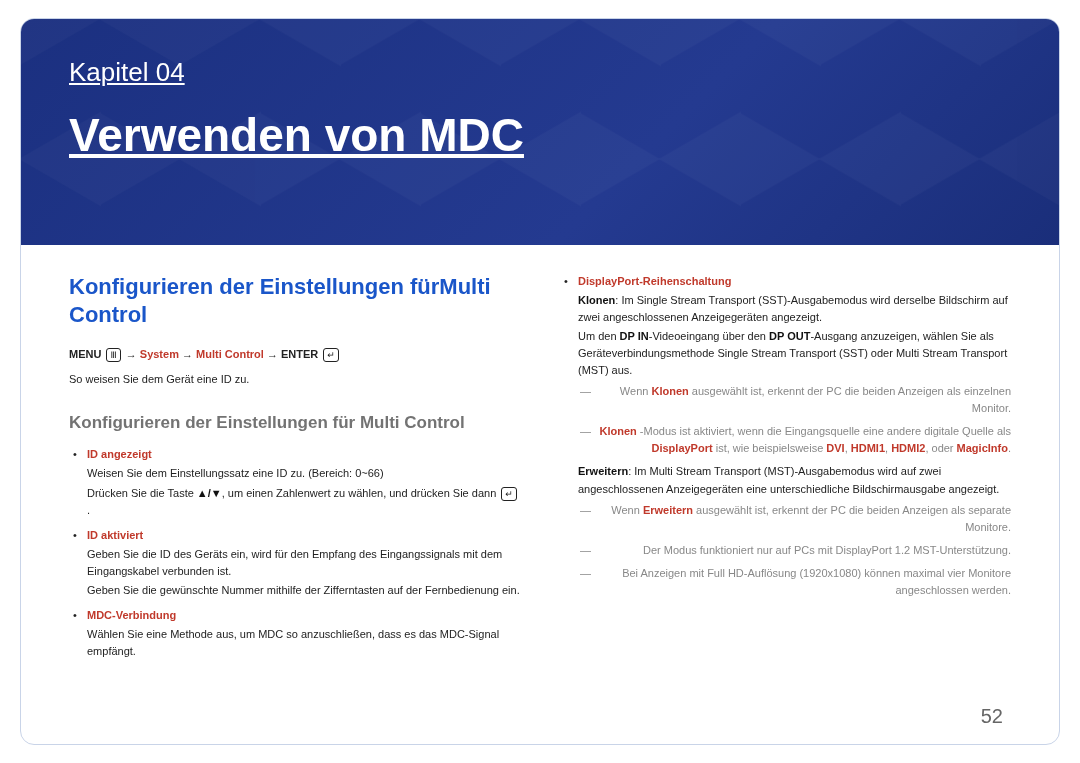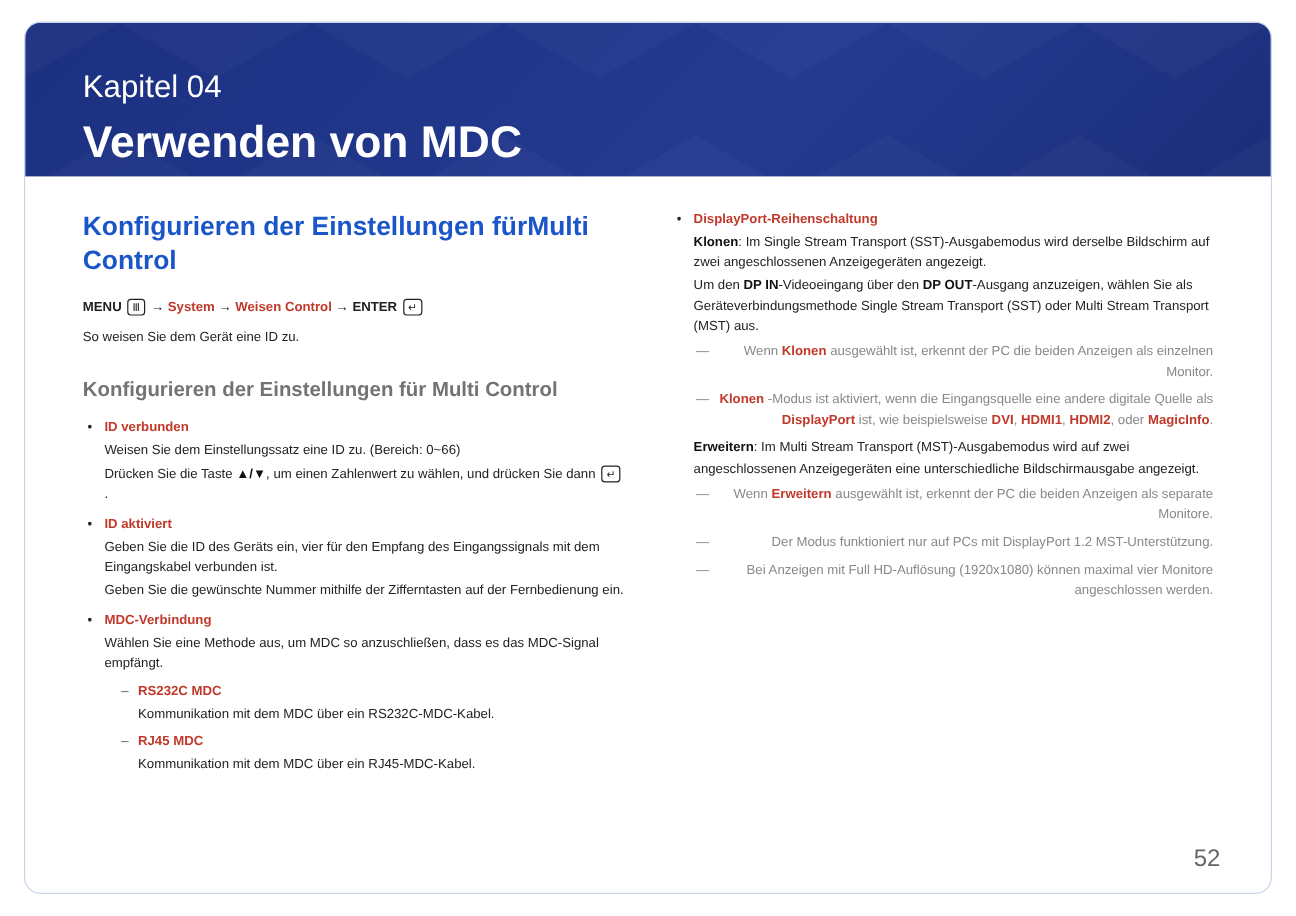--- a/index.html
+++ b/index.html
@@ -12,42 +12,43 @@
     overflow: hidden;
   }
   .page-border {
     position: absolute;
     top: 18px; left: 20px; right: 20px; bottom: 18px;
     border: 1px solid #c9d4e8;
     border-radius: 14px;
     overflow: hidden;
   }
   .banner {
-    height: 128px;
+    height: 226px;
     background: #1a2e7a;
     background: linear-gradient(135deg, #1b3080 0%, #243a90 60%, #1a2e7a 100%);
     position: relative;
     padding: 38px 48px 0 48px;
     color: #fff;
+    text-decoration: underline;
   }
   .banner::before {
     content: "";
     position: absolute;
     inset: 0;
     background-image:
       linear-gradient(30deg, rgba(255,255,255,0.05) 12%, transparent 12.5%, transparent 87%, rgba(255,255,255,0.05) 87.5%),
       linear-gradient(150deg, rgba(255,255,255,0.05) 12%, transparent 12.5%, transparent 87%, rgba(255,255,255,0.05) 87.5%),
       linear-gradient(30deg, rgba(255,255,255,0.05) 12%, transparent 12.5%, transparent 87%, rgba(255,255,255,0.05) 87.5%),
       linear-gradient(150deg, rgba(255,255,255,0.05) 12%, transparent 12.5%, transparent 87%, rgba(255,255,255,0.05) 87.5%);
     background-size: 160px 280px;
     background-position: 0 0, 0 0, 80px 140px, 80px 140px;
     opacity: 0.6;
   }
   .chapter-label { font-size: 26px; font-weight: 400; position: relative; }
-  .chapter-title { font-size: 37px; font-weight: 600; position: relative; margin-top: 10px; }
+  .chapter-title { font-size: 46px; font-weight: 600; position: relative; margin-top: 20px; }
 
   .content {
     display: flex;
     padding: 28px 48px 0 48px;
     gap: 40px;
   }
   .col { flex: 1; font-size: 11px; color: #222; line-height: 1.55; }
   .section-heading {
     color: #1a56c9;
     font-size: 22px;
@@ -92,21 +93,21 @@
   }
   ul.notes { list-style: none; padding-left: 2px; margin-top: 4px; text-align: right; }
   ul.notes > li { position: relative; padding-left: 18px; margin-bottom: 6px; color: #888; }
   ul.notes > li::before {
     content: "―";
     position: absolute; left: 0; top: 0;
     color: #888;
   }
   .page-num {
     position: absolute;
-    right: 42px;
+    right: 56px;
     bottom: 16px;
     font-size: 20px;
     color: #666;
   }
   .bold { font-weight: 700; color: #111; }
   .red-inline { color: #c0392b; font-weight: 700; }
 </style>
 </head>
 <body>
 
@@ -121,56 +122,46 @@
 
     <div class="col">
       <h2 class="section-heading">Konfigurieren der Einstellungen fürMulti Control</h2>
 
       <div class="path-line">
         <b>MENU</b>
         <span class="icon-box">Ⅲ</span>
         <span>→</span>
         <span class="path-red">System</span>
         <span>→</span>
-        <span class="path-red">Weisen Control</span>
+        <span class="path-red">Multi Control</span>
         <span>→</span>
         <b>ENTER</b>
         <span class="icon-box">↵</span>
       </div>
 
       <div>So weisen Sie dem Gerät eine ID zu.</div>
 
       <div class="sub-heading">Konfigurieren der Einstellungen für Multi Control</div>
 
       <ul class="bullets">
         <li>
-          <span class="term-red">ID verbunden</span>
+          <span class="term-red">ID angezeigt</span>
           <div class="li-body">Weisen Sie dem Einstellungssatz eine ID zu. (Bereich: 0~66)</div>
           <div class="li-body">
             <span>Drücken Sie die Taste </span><span class="bold">▲/▼</span><span>, um einen Zahlenwert zu wählen, und drücken Sie dann </span><span class="icon-box">↵</span><span>.</span>
           </div>
         </li>
         <li>
           <span class="term-red">ID aktiviert</span>
-          <div class="li-body">Geben Sie die ID des Geräts ein, vier für den Empfang des Eingangssignals mit dem Eingangskabel verbunden ist.</div>
+          <div class="li-body">Geben Sie die ID des Geräts ein, wird für den Empfang des Eingangssignals mit dem Eingangskabel verbunden ist.</div>
           <div class="li-body">Geben Sie die gewünschte Nummer mithilfe der Zifferntasten auf der Fernbedienung ein.</div>
         </li>
         <li>
           <span class="term-red">MDC-Verbindung</span>
           <div class="li-body">Wählen Sie eine Methode aus, um MDC so anzuschließen, dass es das MDC-Signal empfängt.</div>
-          <ul class="sub">
-            <li>
-              <span class="term-red">RS232C MDC</span>
-              <div class="li-body">Kommunikation mit dem MDC über ein RS232C-MDC-Kabel.</div>
-            </li>
-            <li>
-              <span class="term-red">RJ45 MDC</span>
-              <div class="li-body">Kommunikation mit dem MDC über ein RJ45-MDC-Kabel.</div>
-            </li>
-          </ul>
         </li>
       </ul>
     </div>
 
     <div class="col">
       <ul class="bullets">
         <li>
           <span class="term-red">DisplayPort-Reihenschaltung</span>
           <div class="li-body">
             <span class="bold">Klonen</span><span>: Im Single Stream Transport (SST)-Ausgabemodus wird derselbe Bildschirm auf zwei angeschlossenen Anzeigegeräten angezeigt.</span>

